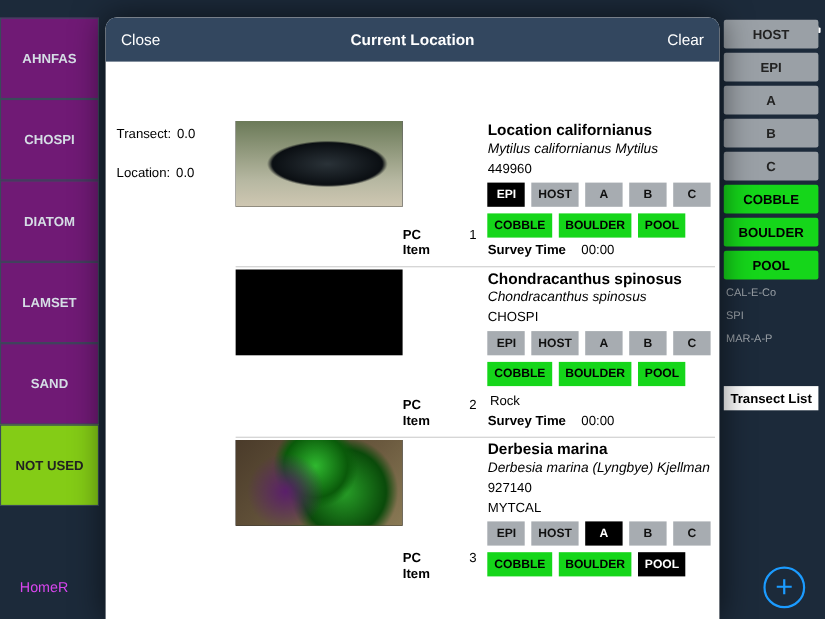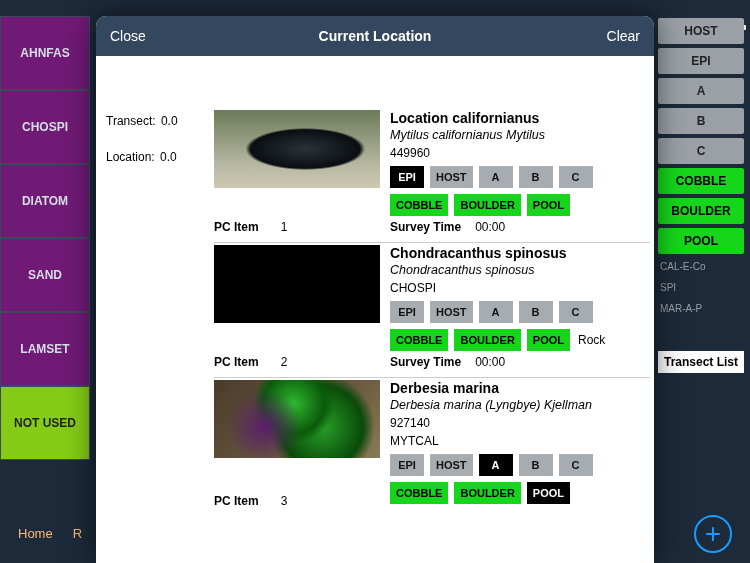--- a/index.html
+++ b/index.html
@@ -20,21 +20,21 @@
 
   
   .bg-sidebar { position: absolute; left: 0; top: 16px; width: 90px; bottom: 40px; display: flex; flex-direction: column; }
   .bg-side-btn { flex: 0 0 74px; border: 1px solid #3a4a5a; background: #701a75;
     color: #d5dde5; font-size: 12px; font-weight: 700; display: flex;
     align-items: center; justify-content: center; }
   .bg-side-btn.notused { background: #84cc16; color: #222; }
 
   
   .bg-bottom { position: absolute; left: 0; bottom: 10px; height: 40px; display: flex;
-    align-items: center; gap: 20px; padding-left: 18px; color: #fdba74; font-size: 13px; }
+    align-items: center; padding-left: 18px; color: #d946ef; font-size: 13px; }
   .bg-add { position: absolute; right: 18px; bottom: 10px; width: 38px; height: 38px; border: 2px solid #1b9bff; border-radius: 50%;
     display:flex; align-items:center; justify-content:center; color:#1b9bff; font-size:28px; line-height:1; }
 
   
   .bg-right { position: absolute; right: 6px; top: 18px; width: 86px; display:flex; flex-direction:column; gap:4px; }
   .bg-chip { height: 26px; border-radius: 2px; background: #9aa0a6; color:#222;
     display:flex; align-items:center; justify-content:center; font-size:12px; font-weight:700; }
   .bg-chip.green { background: #15d61a; color:#000; }
   .bg-text { color:#9aa0a6; font-size:10px; padding:3px 2px; }
   .bg-white-btn { background:#fff; color:#000; height:22px; display:flex; align-items:center;
@@ -50,21 +50,21 @@
   .modal-header .hbtn { font-weight: 400; cursor: pointer; }
 
   .modal-body { flex: 1; display: flex; overflow: hidden; }
   .modal-left { flex: 0 0 118px; padding: 18px 8px 8px 10px; font-size: 12px; color: #000; }
   .modal-left .row { margin-bottom: 22px; }
   .modal-left .lab { display:inline; }
   .modal-left .val { display:inline; margin-left:2px; }
 
   .modal-list { flex: 1; overflow-y: auto; padding-right: 4px; padding-top:12px; }
   .item { display: flex; border-bottom: 1px solid #ccc; padding: 2px 4px 8px 0; gap: 10px; }
-  .item-left { flex: 0 0 166px; display:flex; flex-direction:column; }
+  .item-left { flex: 0 0 166px; display:flex; flex-direction:row; }
   .thumb { width: 166px; height: 78px; background:#000; position:relative; overflow:hidden; }
   .thumb-mussel::after { content:""; position:absolute; inset:0;
     background: radial-gradient(ellipse 60% 45% at 55% 50%, #2a3238 0%, #0a0e12 55%, transparent 60%),
                 linear-gradient(180deg, #6b7a58 0%, #b7b8a2 70%, #cfc7b2 100%); }
   .thumb-derbesia::after { content:""; position:absolute; inset:0;
     background: radial-gradient(circle at 30% 60%, #5a1f6a 0%, transparent 30%),
                 radial-gradient(circle at 48% 30%, #2fb82f 0%, #0a5a0a 30%, transparent 40%),
                 radial-gradient(circle at 65% 60%, #28a028 0%, #0a4a0a 35%, transparent 45%),
                 linear-gradient(135deg, #4a3b2a 0%, #6b5a3f 60%, #8a7a55 100%); }
   .pc-row { display:flex; gap:22px; margin-top: auto; padding-top:18px; font-size:12px; }
@@ -104,22 +104,22 @@
       </span>
       <span>84%</span>
       <span class="battery-shell"><span class="battery-fill"></span></span>
     </div>
   </div>
 
   <div class="bg-sidebar">
     <div class="bg-side-btn">AHNFAS</div>
     <div class="bg-side-btn">CHOSPI</div>
     <div class="bg-side-btn">DIATOM</div>
+    <div class="bg-side-btn">LAMSET</div>
     <div class="bg-side-btn">SAND</div>
-    <div class="bg-side-btn">LAMSET</div>
     <div class="bg-side-btn notused">NOT USED</div>
   </div>
 
   <div class="bg-bottom">
     <span>Home</span>
     <span>R</span>
   </div>
   <div class="bg-add">
     <span>+</span>
   </div>

